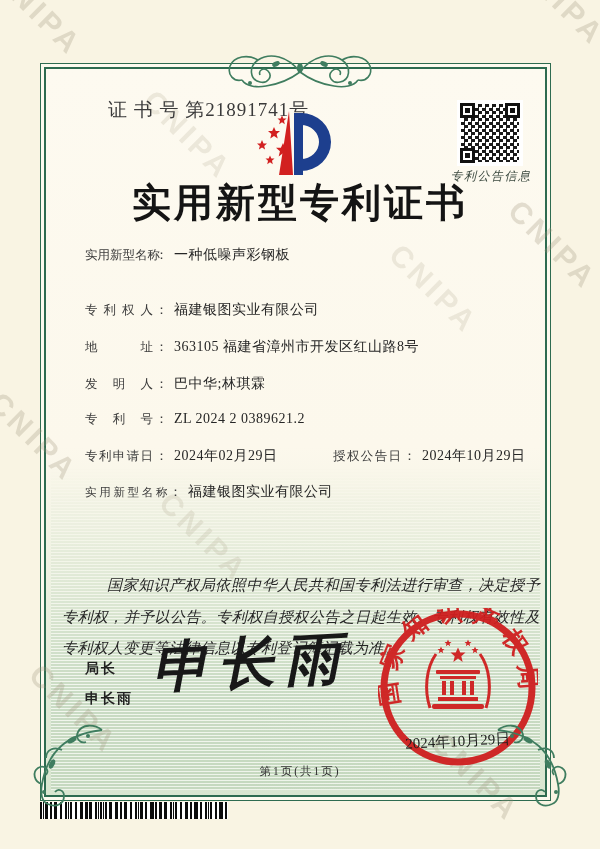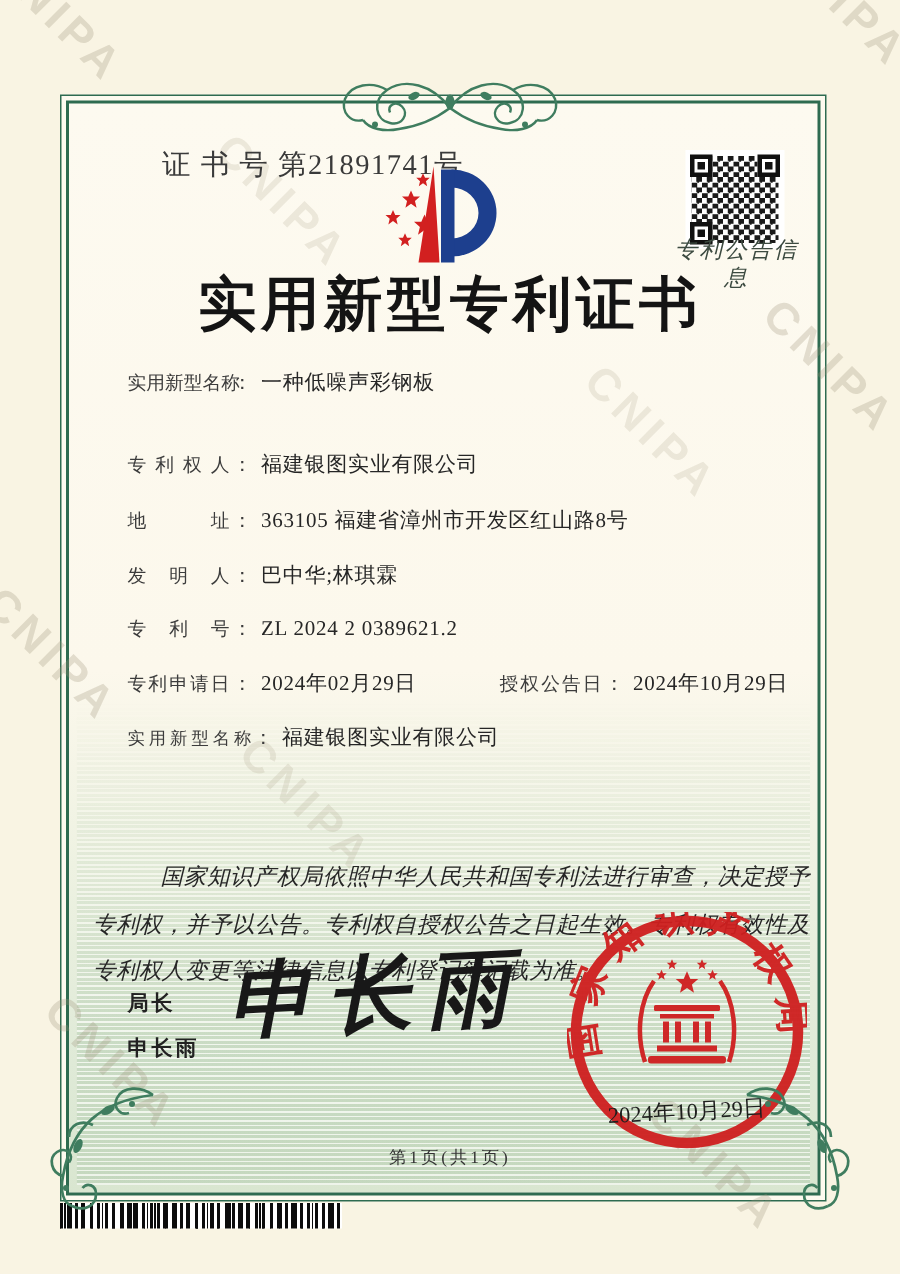--- a/index.html
+++ b/index.html
@@ -25,22 +25,22 @@
   .title{position:absolute;left:0;top:176px;width:600px;text-align:center;
          font-size:39px;font-weight:700;color:#141414;letter-spacing:3px;}
   
   .qr{position:absolute;left:461px;top:104px;width:58px;height:58px;background:#fff;
       box-shadow:0 0 0 4px #fff;
       background-image:repeating-conic-gradient(#1a1a1a 0 25%,#fff 0 50%);
       background-size:7px 7px;}
   .qr i{position:absolute;width:15px;height:15px;border:3px solid #111;background:#fff;box-sizing:border-box;}
   .qr i::after{content:"";position:absolute;left:2px;top:2px;width:5px;height:5px;background:#111;}
   .qr .tl{left:-1px;top:-1px}.qr .tr{right:-1px;top:-1px}.qr .bl{left:-1px;bottom:-1px}
-  .qrlabel{position:absolute;left:446px;top:157px;width:90px;text-align:center;
-           font-size:15px;font-style:italic;color:#3c4a40;letter-spacing:1.5px;}
+  .qrlabel{position:absolute;left:446px;top:168px;width:90px;text-align:center;
+           font-size:12px;font-style:italic;color:#3c4a40;letter-spacing:1.5px;}
   
   .row{position:absolute;left:85px;font-size:14px;color:#2e2e2e;white-space:nowrap;}
   .lbl{display:inline-block;width:68px;font-size:12.5px;color:#3c3c3c;
        text-align:justify;text-align-last:justify;vertical-align:baseline;}
   .lbl-long{width:82px;font-size:11.5px;letter-spacing:-0.5px;}
   .colon{margin:0 6px 0 2px;font-size:13px;color:#3c3c3c;}
   .val{font-size:14px;letter-spacing:0.5px;color:#262626;}
   .col2{position:absolute;left:248px;top:0;}
   .r1{top:246px}.r2{top:301px}.r3{top:338px}.r4{top:375px}
   .r5{top:410px}.r6{top:447px}.r7{top:483px}.r8{top:518px}

